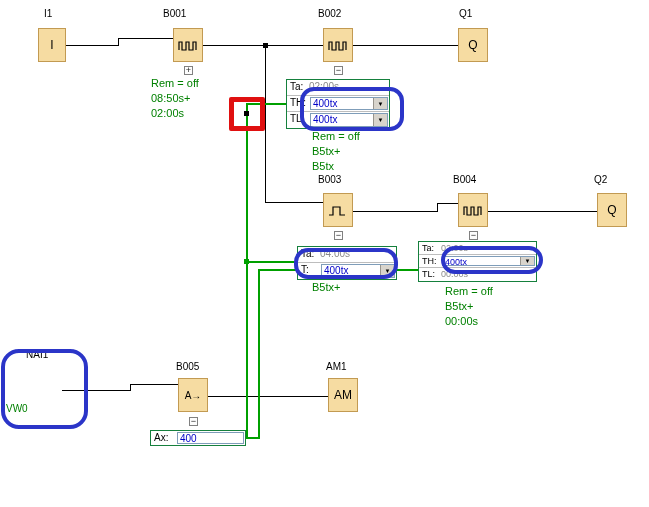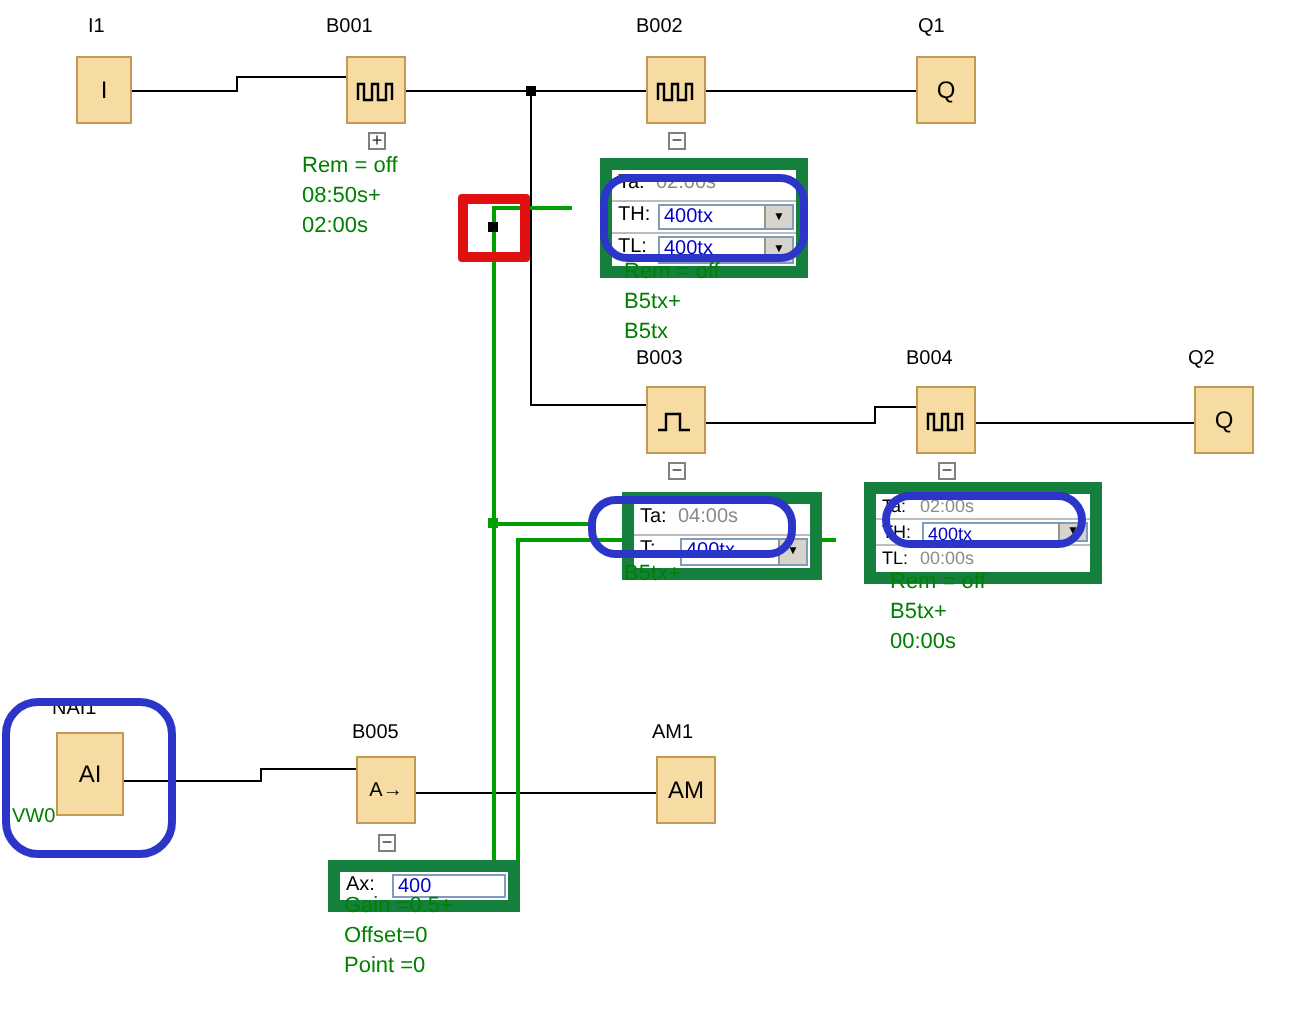--- a/index.html
+++ b/index.html
@@ -7,21 +7,21 @@
           font-family:"Liberation Sans",sans-serif;}
   .blk{position:absolute;background:var(--block_fill,#f6dca2);border:1px solid var(--block_border,#c29a52);
        box-sizing:border-box;display:flex;align-items:center;justify-content:center;}
   .sym{font-size:12px;color:#000;}
   .sym-sm{font-size:10px;color:#000;}
   .blk-label{position:absolute;font-size:10px;color:#000;white-space:nowrap;}
   .wire{position:absolute;background:var(--wire,#000);}
   .gwire{position:absolute;background:var(--green_wire,#00a000);}
   .dot{position:absolute;width:5px;height:5px;background:var(--wire,#000);}
   .gdot{position:absolute;width:5px;height:5px;background:var(--green_wire,#00a000);}
-  .pbox{position:absolute;background:#fff;border:6px solid #15803d;box-sizing:border-box;margin-left:14px;}
+  .pbox{position:absolute;background:#fff;border:1px solid #15803d;box-sizing:border-box;}
   .prow{display:flex;align-items:stretch;height:16px;box-sizing:border-box;border-bottom:1px solid #bdbdbd;background:#fff;}
   .prow:last-child{border-bottom:none;}
   .pbox-sm .prow{height:13px;}
   .plabel{font-size:10px;color:#000;width:19px;padding:1px 0 0 3px;}
   .pbox-sm .plabel{font-size:9px;}
   .pstatic{flex:1;font-size:10px;color:var(--param_gray,#8a8a8a);padding-top:1px;}
   .pbox-sm .pstatic{font-size:9px;}
   .pcombo{flex:1;display:flex;align-items:stretch;border:1px solid #7f9db9;background:#fff;margin:1px;}
   .pcval{flex:1;font-size:10px;color:var(--param_value,#0000c8);padding:0 2px;}
   .pbox-sm .pcval{font-size:9px;}
@@ -112,23 +112,20 @@
         </svg>
     </span>
   </div>
 
   <div class="blk-label" style="left:594px;top:174px">Q2</div>
   <div class="blk" style="left:597px;top:193px;width:30px;height:34px">
     <span class="sym">Q</span>
   </div>
 
   <div class="blk-label" style="left:26px;top:349px">NAI1</div>
-  <div class="blk" style="left:28px;top:366px;width:34px;height:42px">
-    <span class="sym">AI</span>
-  </div>
 
   <div class="blk-label" style="left:176px;top:361px">B005</div>
   <div class="blk" style="left:178px;top:378px;width:30px;height:34px">
     <span class="sym-sm">A→</span>
   </div>
 
   <div class="blk-label" style="left:326px;top:361px">AM1</div>
   <div class="blk" style="left:328px;top:378px;width:30px;height:34px">
     <span class="sym">AM</span>
   </div>
@@ -212,25 +209,20 @@
     <div>B5tx</div>
   </div>
   <div class="note-group" style="left:312px;top:280px">
     <div>B5tx+</div>
   </div>
   <div class="note-group" style="left:445px;top:284px">
     <div>Rem = off</div>
     <div>B5tx+</div>
     <div>00:00s</div>
   </div>
-  <div class="note-group" style="left:172px;top:446px">
-    <div>Gain =0.5+</div>
-    <div>Offset=0</div>
-    <div>Point =0</div>
-  </div>
   <div class="note-sm" style="left:6px;top:383px">VW0</div>
 
   <div class="ann-red" style="left:229px;top:97px;width:36px;height:34px"></div>
   <div class="ann-blue" style="left:300px;top:87px;width:104px;height:44px"></div>
   <div class="ann-blue" style="left:294px;top:248px;width:104px;height:31px"></div>
   <div class="ann-blue" style="left:441px;top:246px;width:102px;height:28px"></div>
   <div class="ann-blue" style="left:1px;top:349px;width:87px;height:80px;border-radius:18px"></div>
 
 </div>
 

